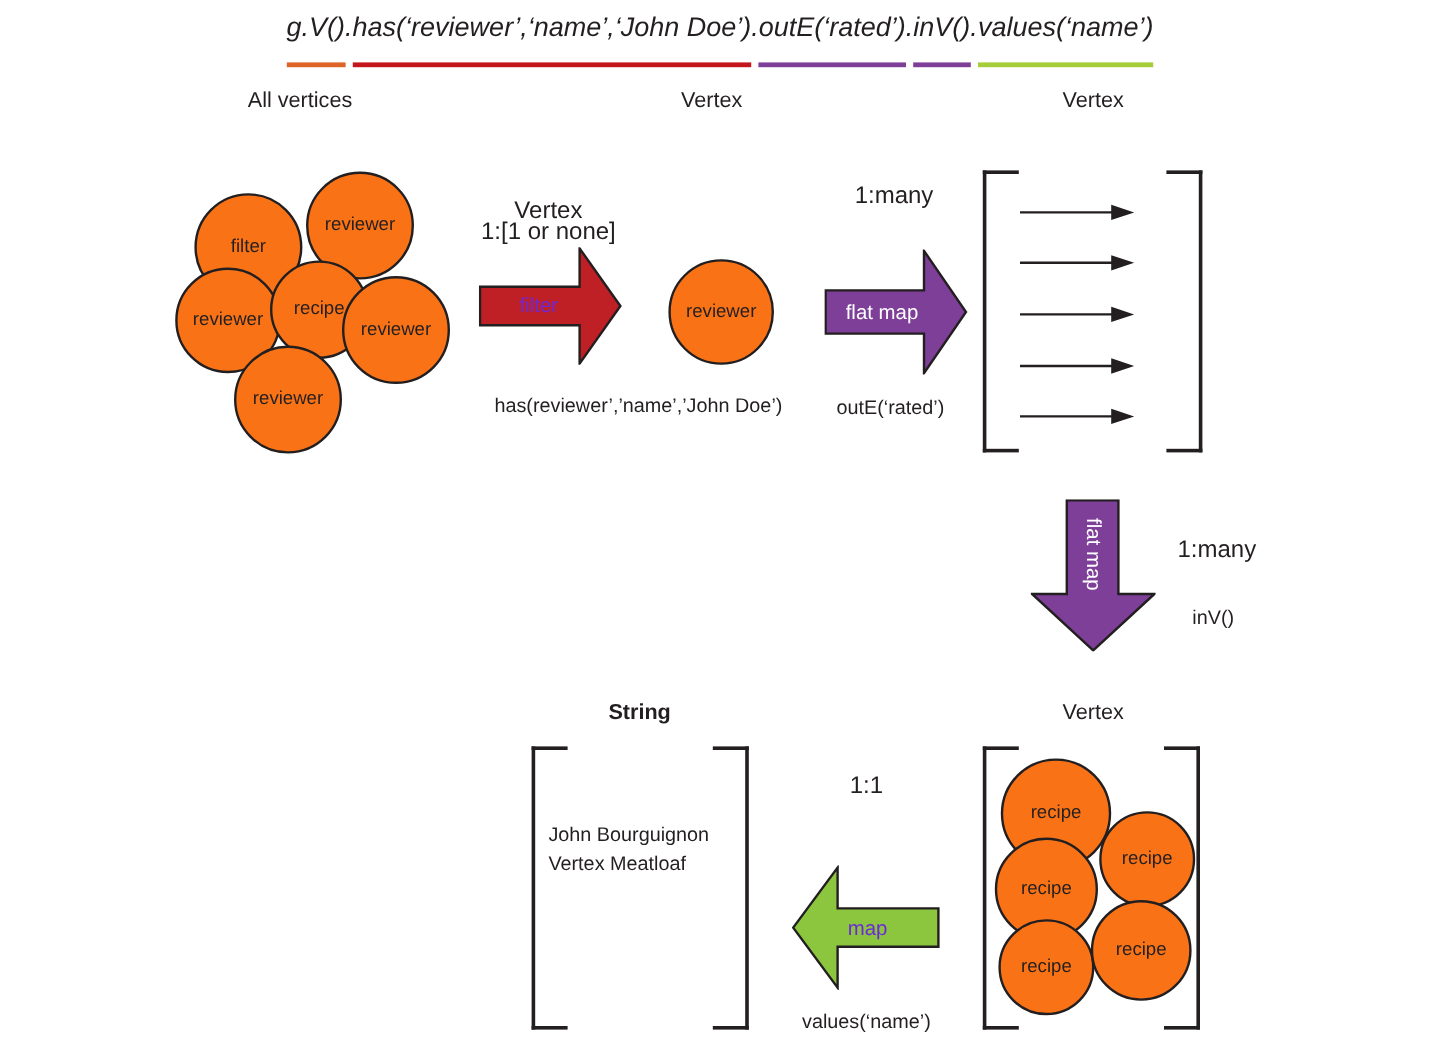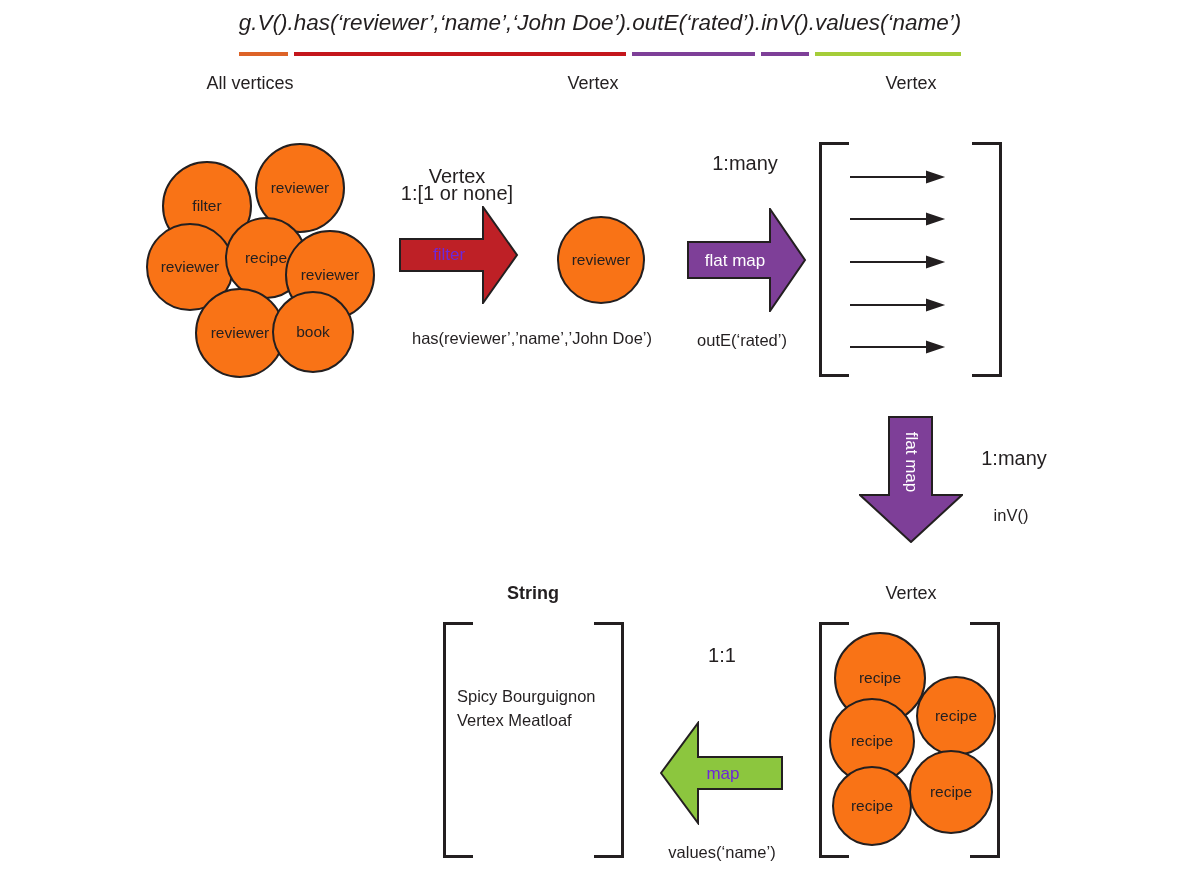--- a/index.html
+++ b/index.html
@@ -80,21 +80,20 @@
   <div class="heading" style="left:836px;top:73px;width:150px;">Vertex</div>
   <div class="heading" style="left:458px;top:583px;width:150px;font-weight:bold;">String</div>
   <div class="heading" style="left:836px;top:583px;width:150px;">Vertex</div>
 
   <div class="circle" style="left:162px;top:161px;width:90px;height:90px;">filter</div>
   <div class="circle" style="left:255px;top:143px;width:90px;height:90px;">reviewer</div>
   <div class="circle" style="left:146px;top:223px;width:88px;height:88px;">reviewer</div>
   <div class="circle" style="left:225px;top:217px;width:82px;height:82px;">recipe</div>
   <div class="circle" style="left:285px;top:230px;width:90px;height:90px;">reviewer</div>
   <div class="circle" style="left:195px;top:288px;width:90px;height:90px;">reviewer</div>
-  <div class="circle" style="left:272px;top:291px;width:82px;height:82px;">book</div>
 
   <div class="cardinality" style="left:357px;top:138px;width:200px;margin-top:44px;">1:[1 or none]</div>
   <div class="cardinality" style="left:357px;top:165px;width:200px;">Vertex</div>
   <svg class="arrow-svg" style="left:399px;top:206px;" width="120" height="98" viewBox="0 0 120 98">
     <polygon points="1,33 84,33 84,1 118,49 84,97 84,65 1,65" stroke="#231f20" stroke-width="2" stroke-linejoin="miter" fill="#BE2026"></polygon>
   </svg>
   <div class="arrow-label dark" style="left:399px;top:245px;width:100px;">filter</div>
   <div class="code-note" style="left:375px;top:329px;width:250px;margin-left:32px;">has(reviewer’,’name’,’John Doe’)</div>
 
   <div class="circle" style="left:557px;top:216px;width:88px;height:88px;">reviewer</div>
@@ -141,17 +140,17 @@
   <div class="cardinality" style="left:672px;top:644px;width:100px;">1:1</div>
   <svg class="arrow-svg" style="left:660px;top:721px;" width="124" height="104" viewBox="0 0 124 104">
     <polygon points="1,52 38,2 38,36 122,36 122,68 38,68 38,102" stroke="#231f20" stroke-width="2" stroke-linejoin="miter" fill="#8CC63E"></polygon>
   </svg>
   <div class="arrow-label dark" style="left:681px;top:764px;width:84px;">map</div>
   <div class="code-note" style="left:652px;top:843px;width:140px;">values(‘name’)</div>
 
   <div class="bracket left" style="left:443px;top:622px;width:30px;height:236px;"></div>
   <div class="bracket right" style="left:594px;top:622px;width:30px;height:236px;"></div>
   <div class="result-lines" style="left:457px;top:684px;">
-    <div>Spicy Bourguignon</div>
+    <div>John Bourguignon</div>
     <div>Vertex Meatloaf</div>
   </div>
 
 </div>
 
 </body></html>

